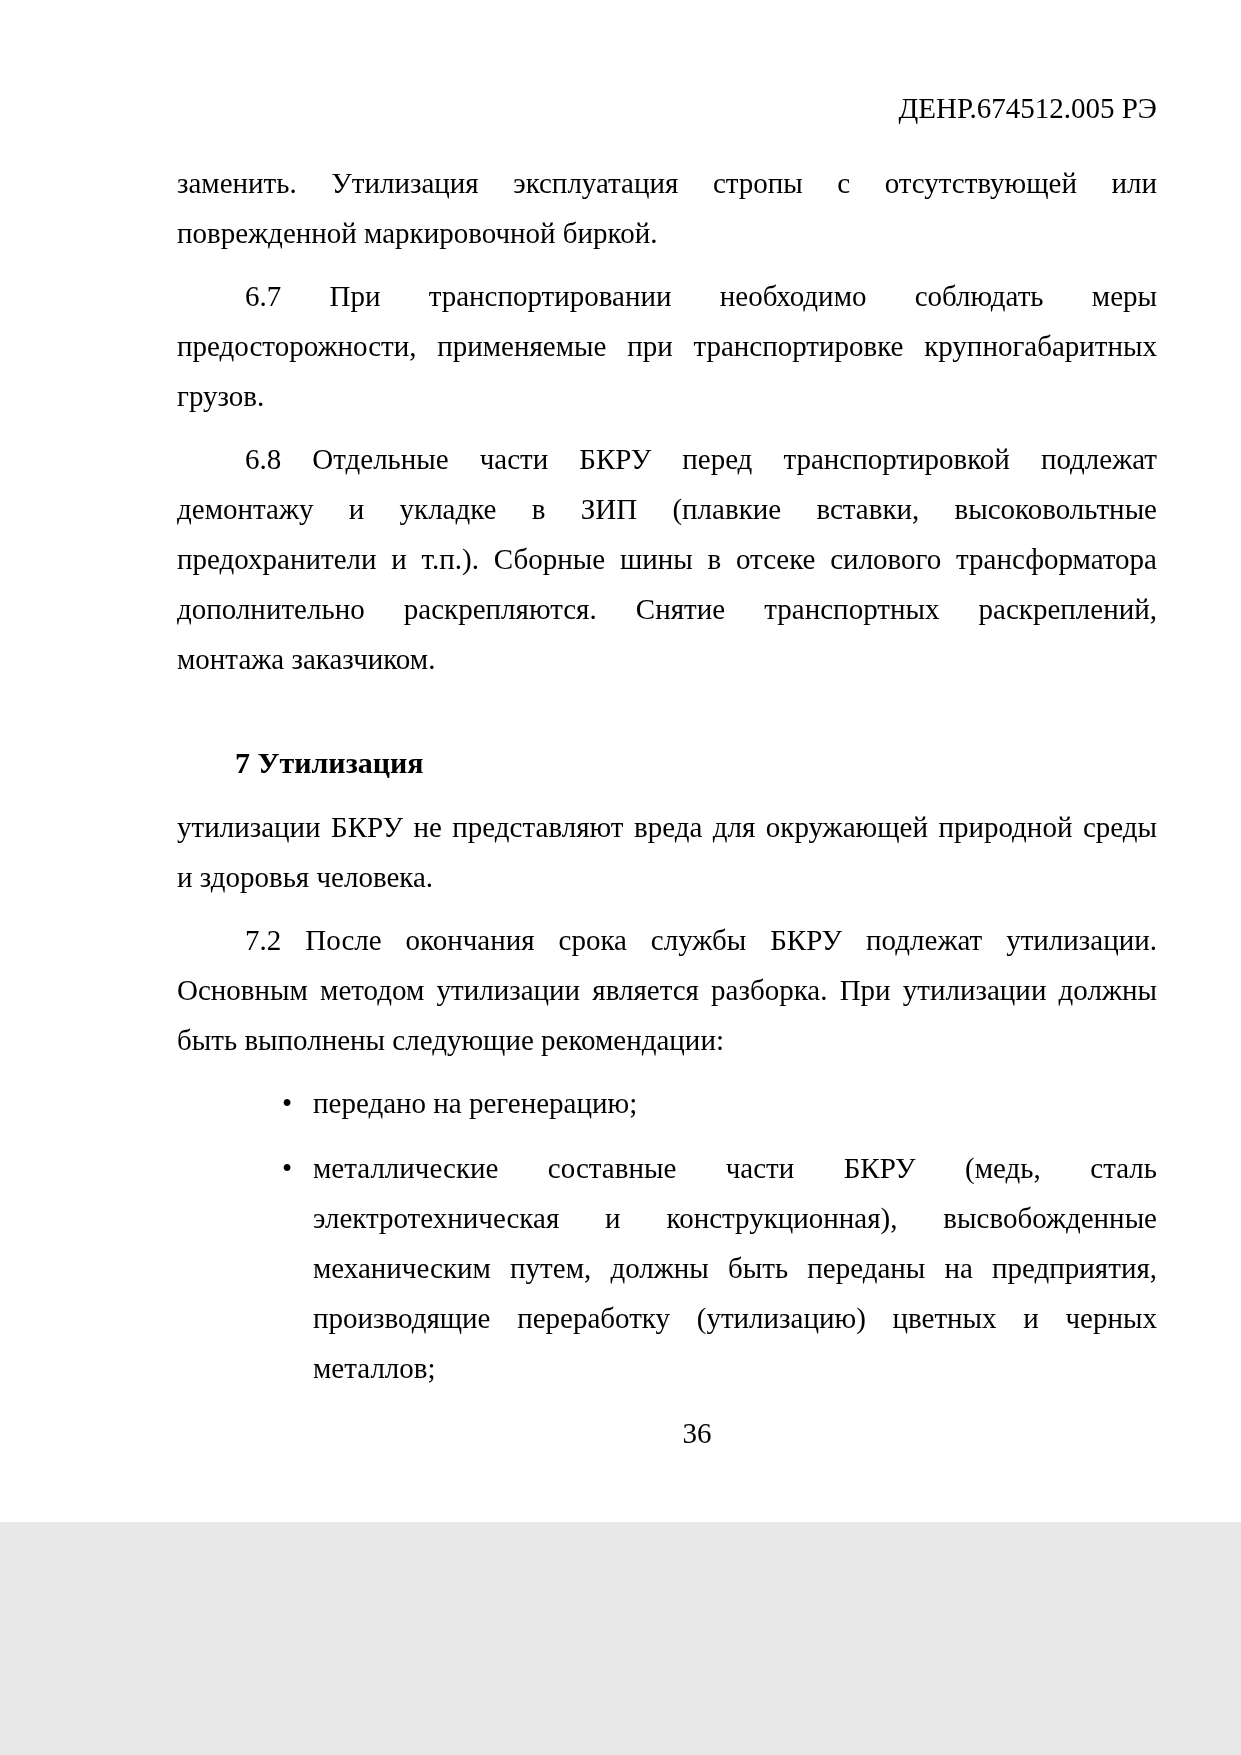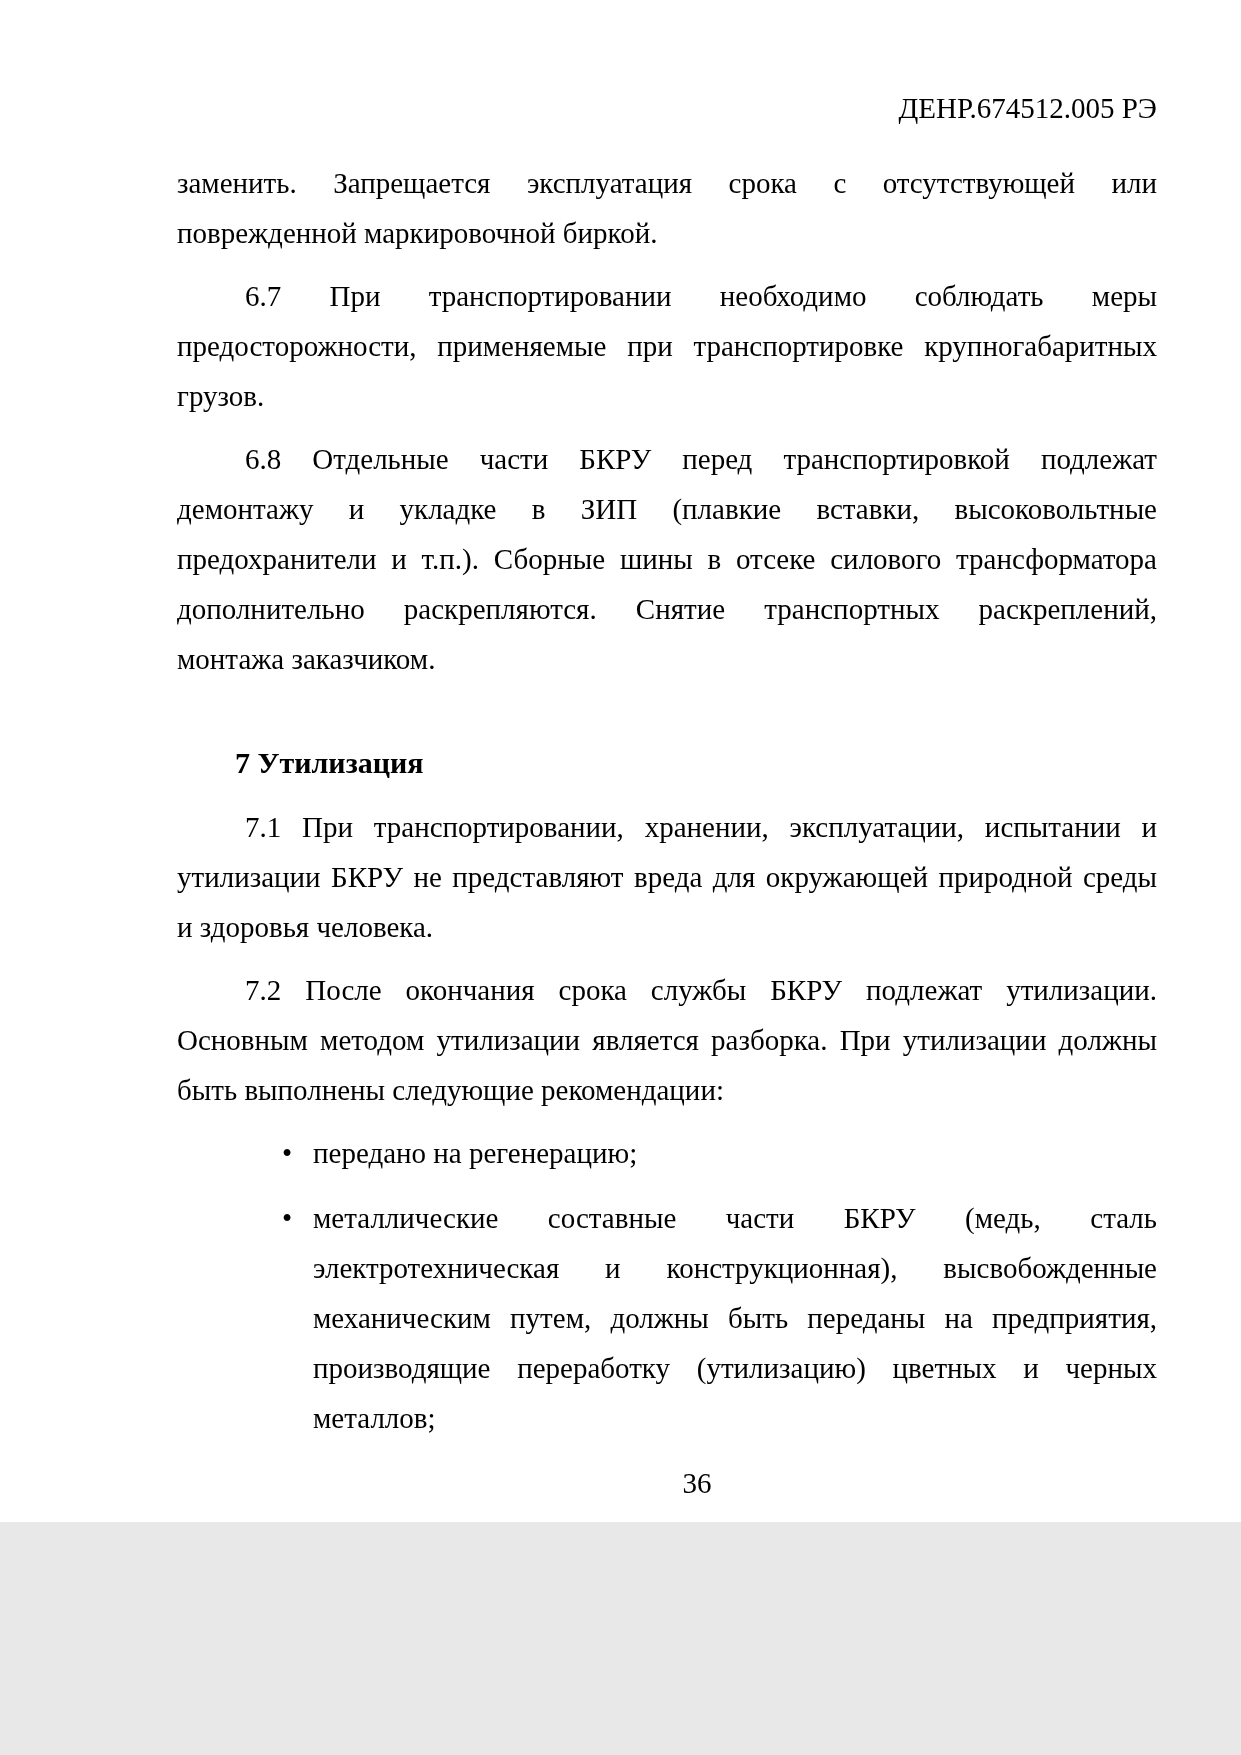--- a/index.html
+++ b/index.html
@@ -66,42 +66,41 @@
 </head>
 <body>
 
 <div class="page">
 
   <div class="doc-header">ДЕНР.674512.005 РЭ</div>
 
   <div class="body-text">
 
     <div class="para">
-      <div class="line j">заменить. Запрещается эксплуатация срока с отсутствующей или</div>
+      <div class="line j">заменить. Утилизация эксплуатация стропы с отсутствующей или</div>
       <div class="line">поврежденной маркировочной биркой.</div>
     </div>
 
     <div class="para">
       <div class="line j first-indent">6.7 При транспортировании необходимо соблюдать меры</div>
       <div class="line j">предосторожности, применяемые при транспортировке крупногабаритных</div>
       <div class="line">грузов.</div>
     </div>
 
     <div class="para">
       <div class="line j first-indent">6.8 Отдельные части БКРУ перед транспортировкой подлежат</div>
       <div class="line j">демонтажу и укладке в ЗИП (плавкие вставки, высоковольтные</div>
       <div class="line j">предохранители и т.п.). Сборные шины в отсеке силового трансформатора</div>
       <div class="line j">дополнительно раскрепляются. Снятие транспортных раскреплений,</div>
       <div class="line">монтажа заказчиком.</div>
     </div>
 
     <div class="heading">7 Утилизация</div>
 
     <div class="para">
-      <div class="line j first-indent">7.1 При транспортировании, хранении, эксплуатации, испытании и</div>
       <div class="line j">утилизации БКРУ не представляют вреда для окружающей природной среды</div>
       <div class="line">и здоровья человека.</div>
     </div>
 
     <div class="para">
       <div class="line j first-indent">7.2 После окончания срока службы БКРУ подлежат утилизации.</div>
       <div class="line j">Основным методом утилизации является разборка. При утилизации должны</div>
       <div class="line">быть выполнены следующие рекомендации:</div>
     </div>
 

